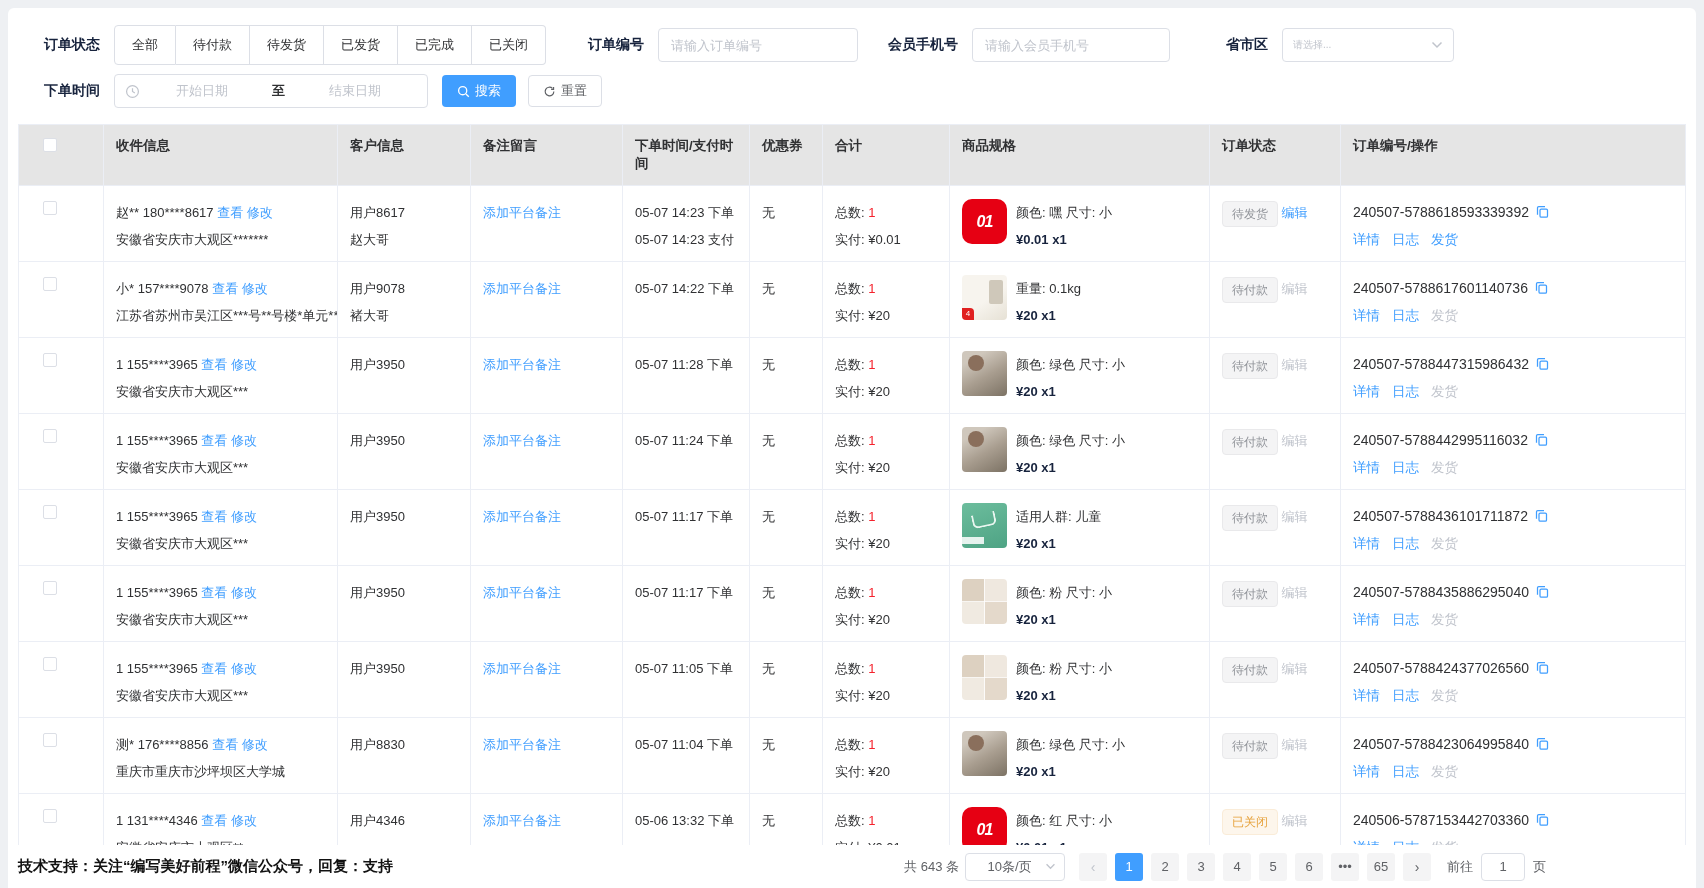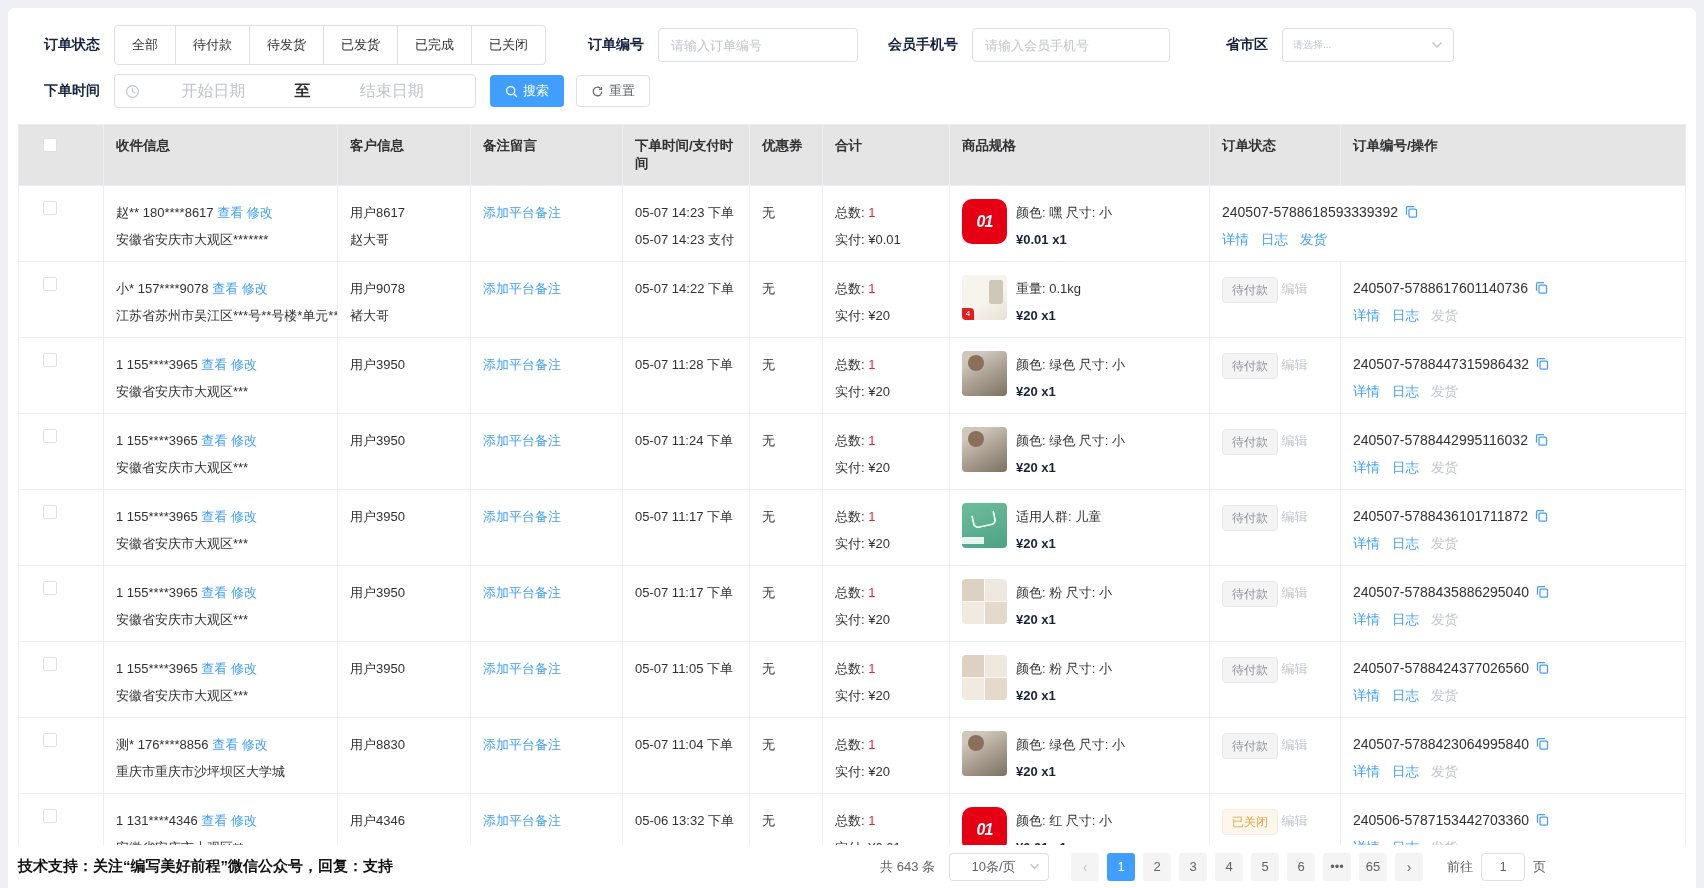--- a/index.html
+++ b/index.html
@@ -16,22 +16,22 @@
     font-size:13px; color:#303133; cursor:pointer; font-family:inherit; }
   .btn-group button:first-child { border-left:1px solid #dcdfe6; border-radius:4px 0 0 4px; }
   .btn-group button:last-child { border-radius:0 4px 4px 0; }
   .tinput { height:34px; border:1px solid #dcdfe6; border-radius:4px; padding:0 12px; font-size:13px;
     color:#606266; font-family:inherit; outline:none; }
   .tinput::placeholder { color:#c0c4cc; }
   .sel { width:172px; height:34px; border:1px solid #dcdfe6; border-radius:4px; display:flex; align-items:center;
     padding:0 10px; font-size:10px; color:#c0c4cc; cursor:pointer; }
   .sel span { flex:1; }
   .gap1 { margin-left:42px; } .gap2 { margin-left:30px; } .gap3 { margin-left:56px; }
-  .daterange { width:362px; height:34px; border:1px solid #dcdfe6; border-radius:4px; display:flex; align-items:center;
-    padding:0 10px; font-size:16px; }
+  .daterange { width:314px; height:34px; border:1px solid #dcdfe6; border-radius:4px; display:flex; align-items:center;
+    padding:0 10px; font-size:13px; }
   .daterange .ph { color:#c0c4cc; flex:1; text-align:center; }
   .daterange .to { color:#303133; padding:0 8px; font-weight:bold; }
   .btn-primary { height:32px; margin-left:14px; padding:0 15px; background:#409eff; color:#fff; border:none;
     border-radius:4px; font-size:13px; cursor:pointer; display:flex; align-items:center; gap:5px; font-family:inherit; }
   .btn-plain { height:32px; margin-left:12px; padding:0 14px; background:#fff; color:#606266; border:1px solid #dcdfe6;
     border-radius:4px; font-size:13px; cursor:pointer; display:flex; align-items:center; gap:5px; font-family:inherit; }
 
   
   .table { margin:10px 10px 0 10px; border:1px solid #ebeef5; font-size:13px; }
   .trow { display:flex; background:#fff; }
@@ -71,21 +71,21 @@
       linear-gradient(90deg,#0000 48%, #ffffffcc 48% 52%, #0000 52%); }
   .price { font-weight:bold; color:#17233d; }
   .ordno { color:#303133; font-size:14px; margin-right:6px; }
   .oplinks a, .oplinks span { margin-right:12px; font-size:13.5px; }
   .partial-clip { height:16px; overflow:hidden; }
 
   
   .bottombar { position:absolute; left:0; right:0; bottom:0; height:43px; background:#fff; display:flex;
     align-items:center; justify-content:space-between; padding:0 150px 0 10px; }
   .support { font-size:15px; font-weight:bold; color:#111; white-space:nowrap; }
-  .pagination { display:flex; align-items:center; gap:8px; font-size:13px; color:#606266; }
+  .pagination { display:flex; align-items:center; font-size:13px; color:#606266; }
   .pgsel { width:100px; height:28px; border:1px solid #dcdfe6; border-radius:4px; display:flex; align-items:center;
     padding:0 8px; margin-left:6px; color:#606266; cursor:pointer; }
   .pgsel span { flex:1; text-align:center; }
   .pager { display:flex; align-items:center; gap:8px; margin-left:14px; }
   .pg { min-width:28px; height:28px; border-radius:3px; background:#f4f4f5; color:#606266; display:flex;
     align-items:center; justify-content:center; cursor:pointer; font-size:13px; padding:0 4px; }
   .pg.active { background:#409eff; color:#fff; }
   .pg.nav { font-size:14px; }
   .pg.disabled { color:#c0c4cc; cursor:default; }
   .goto { display:flex; align-items:center; gap:8px; margin-left:16px; color:#606266; }
@@ -191,20 +191,23 @@
           </div>
           <div class="cell c7">
             <div class="spec-wrap">
               <div class="thumb logo">01</div>
               <div>
                 <div class="line">颜色: 嘿 尺寸: 小</div>
                 <div class="line"><span class="price">¥0.01  </span><span class="price">x1</span></div>
               </div>
             </div>
           </div>
+          <div class="cell c8">
+            <div class="line"><span class="badge info">待发货</span><span class="link">  编辑</span></div>
+          </div>
           <div class="cell c9">
             <div class="line"><span class="ordno">240507-5788618593339392</span><svg width="15" height="15" viewBox="0 0 24 24" style="display: inline-block; vertical-align: -2px;">
                 <rect x="8" y="8" width="12" height="13" rx="2" fill="none" stroke="#409eff" stroke-width="2"></rect>
                 <path d="M16 4H6a2 2 0 0 0-2 2v11" fill="none" stroke="#409eff" stroke-width="2"></path>
               </svg></div>
             <div class="line oplinks"><a class="link">详情</a><a class="link">日志</a><span class="link">发货</span></div>
           </div>
         </div>
         <div class="trow">
           <div class="cell c0"><span class="cb"></span></div>

